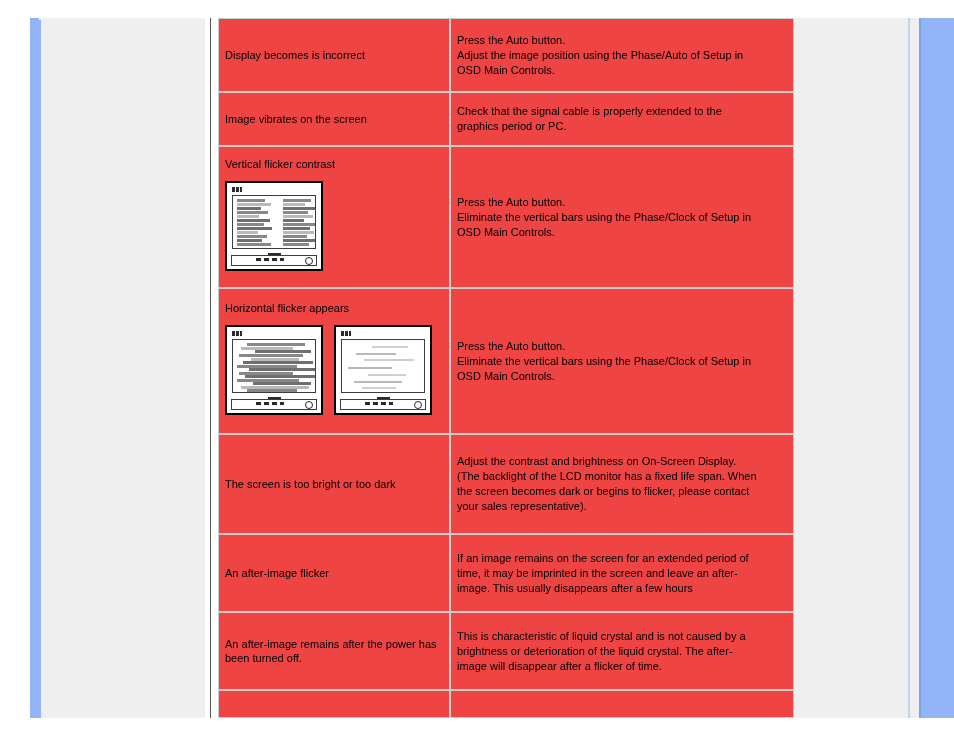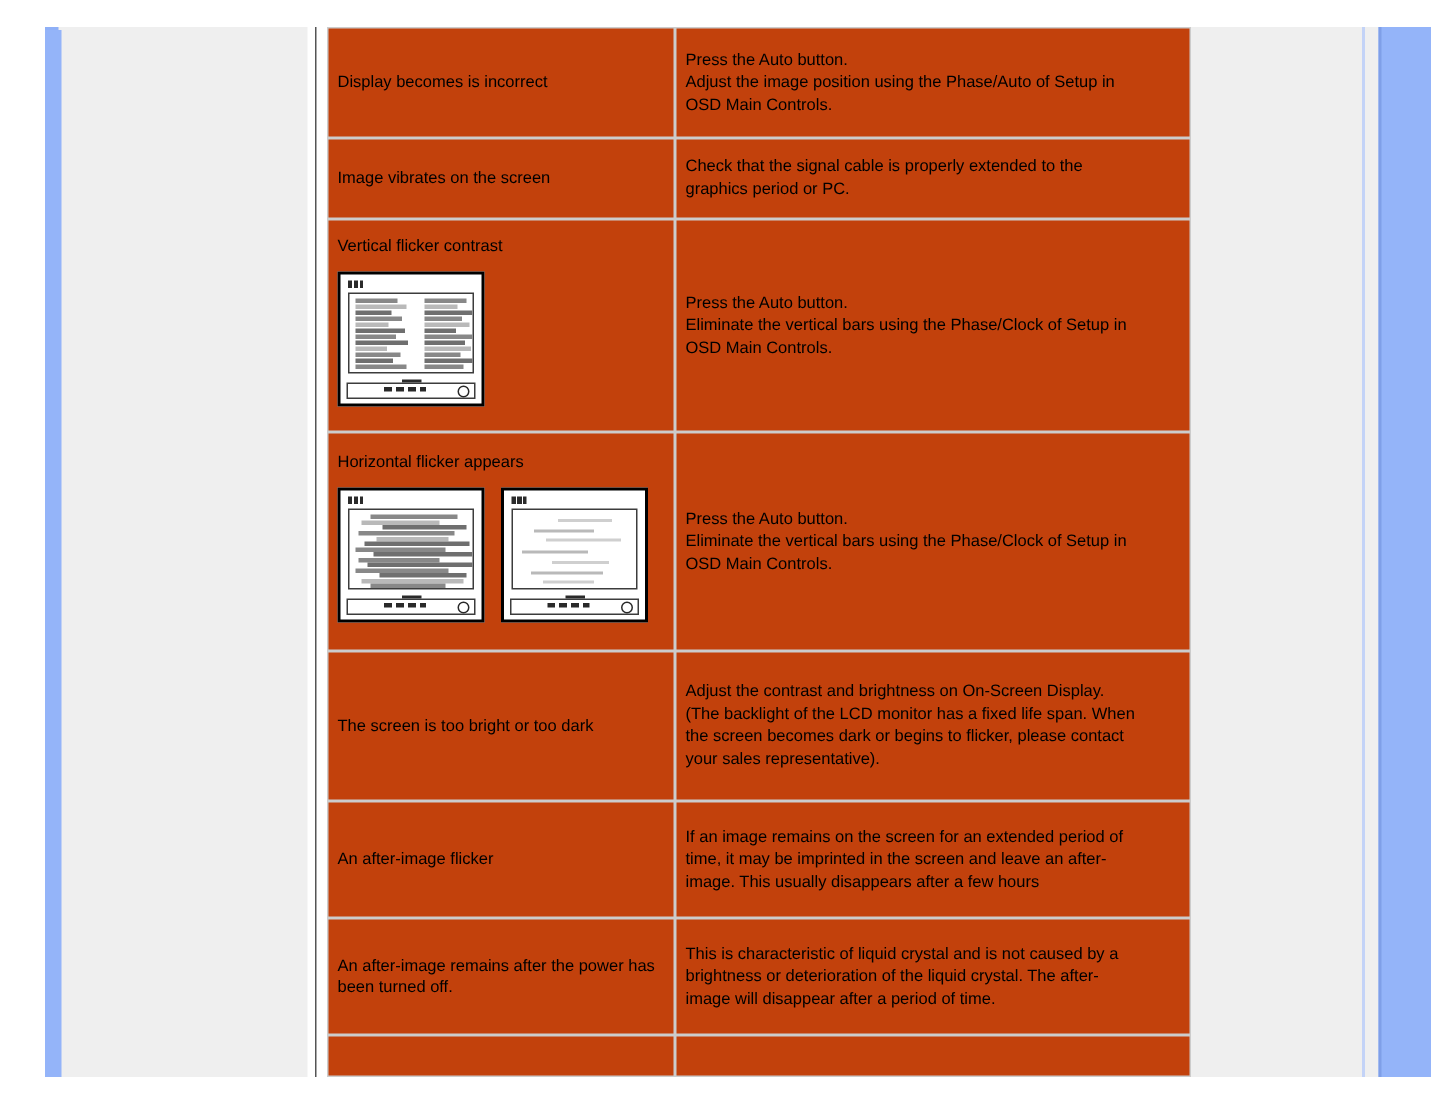--- a/index.html
+++ b/index.html
@@ -130,21 +130,21 @@
     top: 0px;
     width: 550px;
     border-collapse: separate;
     border-spacing: 0;
     table-layout: fixed;
   }
   table.tshoot td {
     border: 1px solid #cccccc;
     vertical-align: middle;
     padding: 0 6px;
-    background: #c2410c;
+    background: #ef4444;
   }
   td.col-symptom {
     width: 218px;
   }
   td.col-action {
     width: 330px;
     padding-left: 32px;
     padding-right: 10px;
   }
   td.col-action p {
@@ -412,21 +412,21 @@
           </td>
         </tr>
 
         <tr>
           <td class="col-symptom" style="height:76px">
             <span class="sym-text">An after-image remains after the power has been turned off.</span>
           </td>
           <td class="col-action top-align" style="height:76px">
             <p>This is characteristic of liquid crystal and is not caused by a</p>
             <p>brightness or deterioration of the liquid crystal. The after-</p>
-            <p>image will disappear after a period of time.</p>
+            <p>image will disappear after a flicker of time.</p>
           </td>
         </tr>
 
         <tr>
           <td class="col-symptom" style="height:26px">
             <span class="sym-text"></span>
           </td>
           <td class="col-action" style="height:26px"></td>
         </tr>
 

